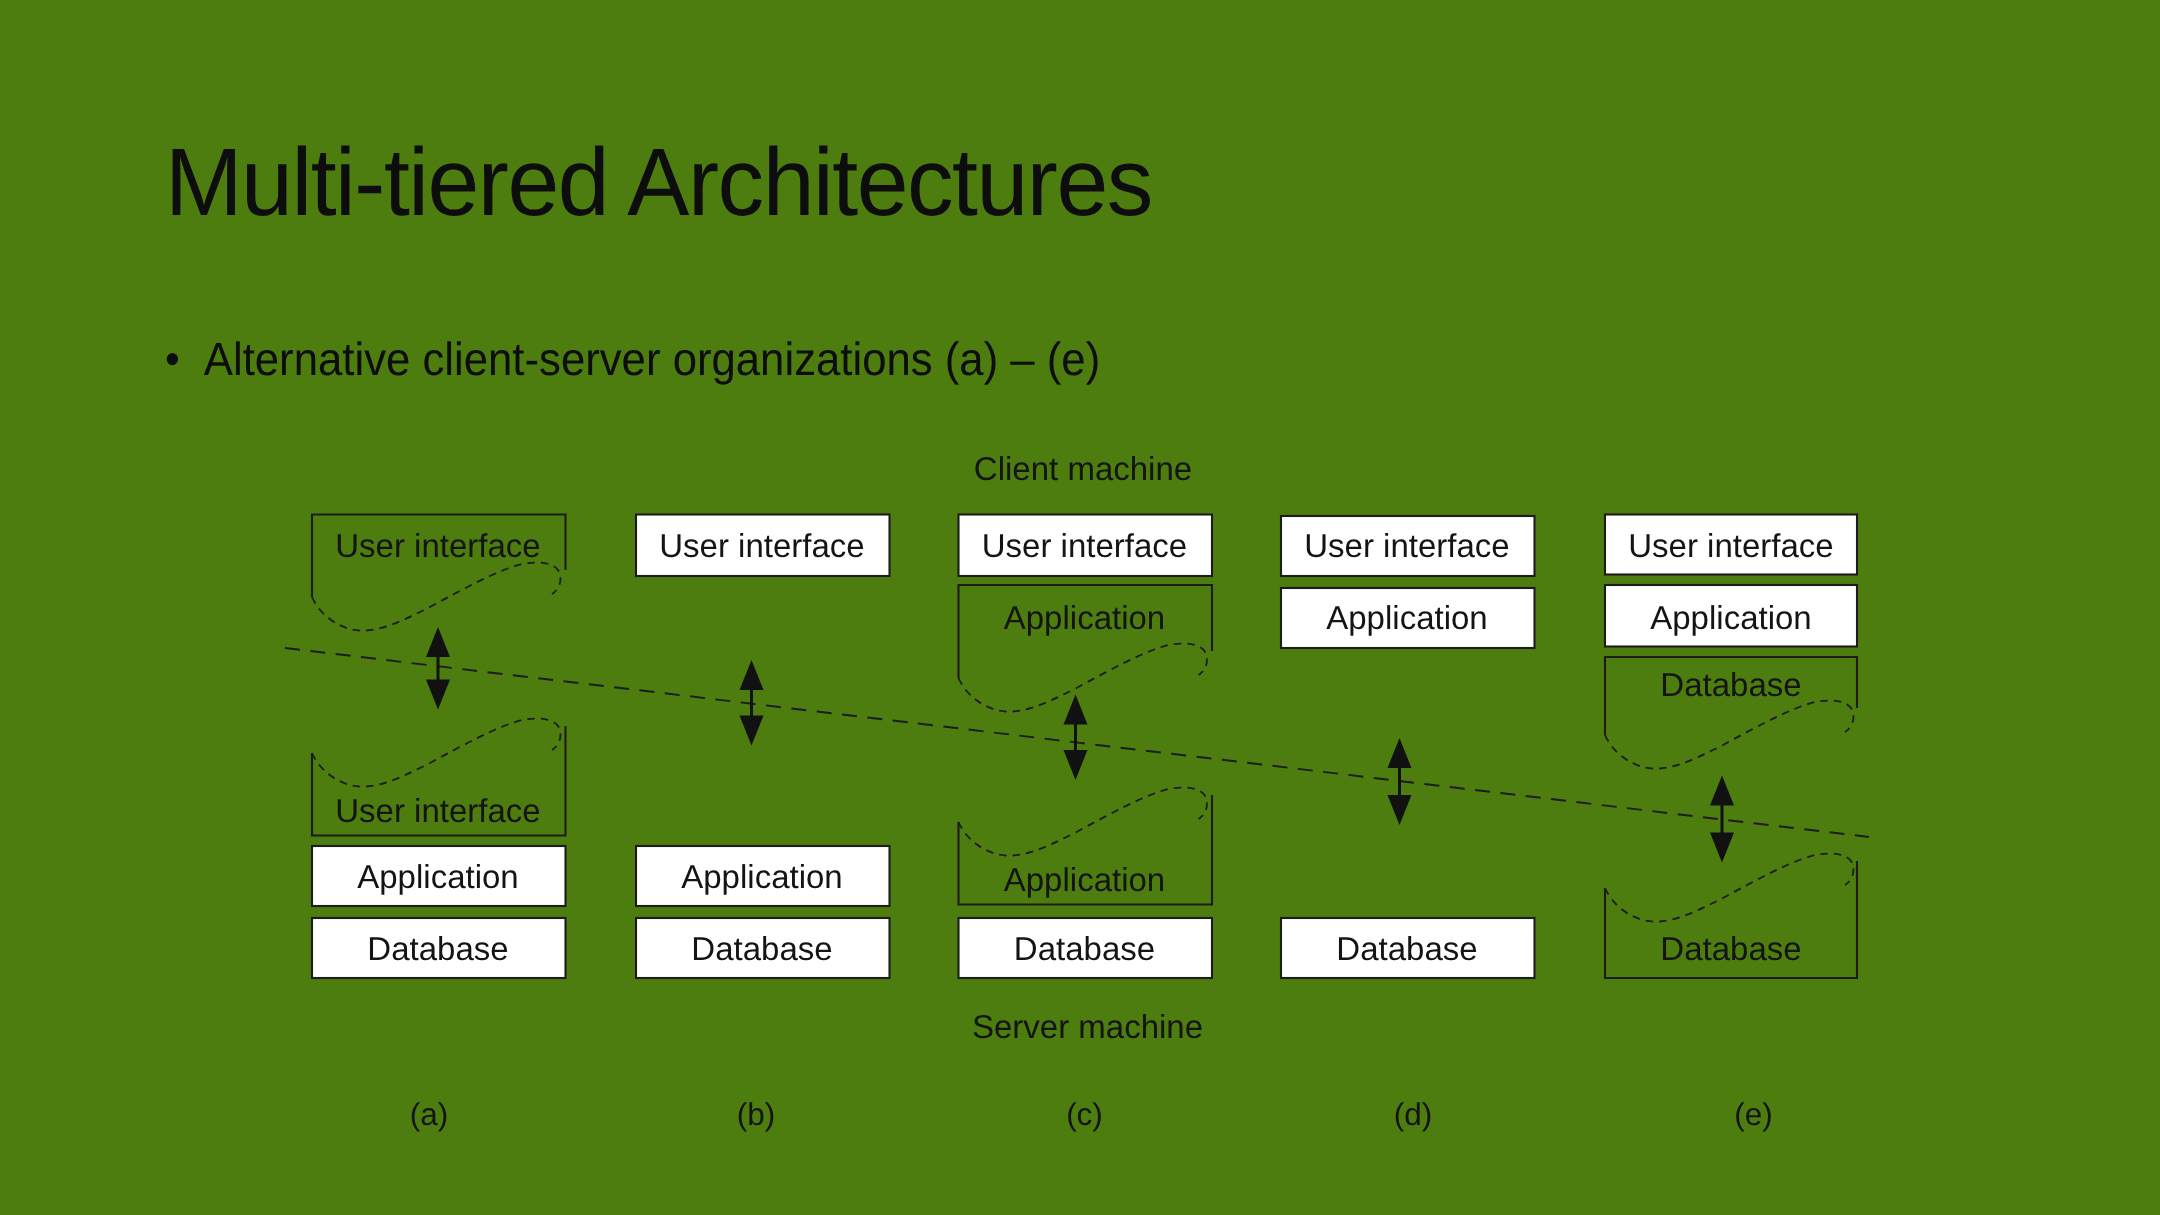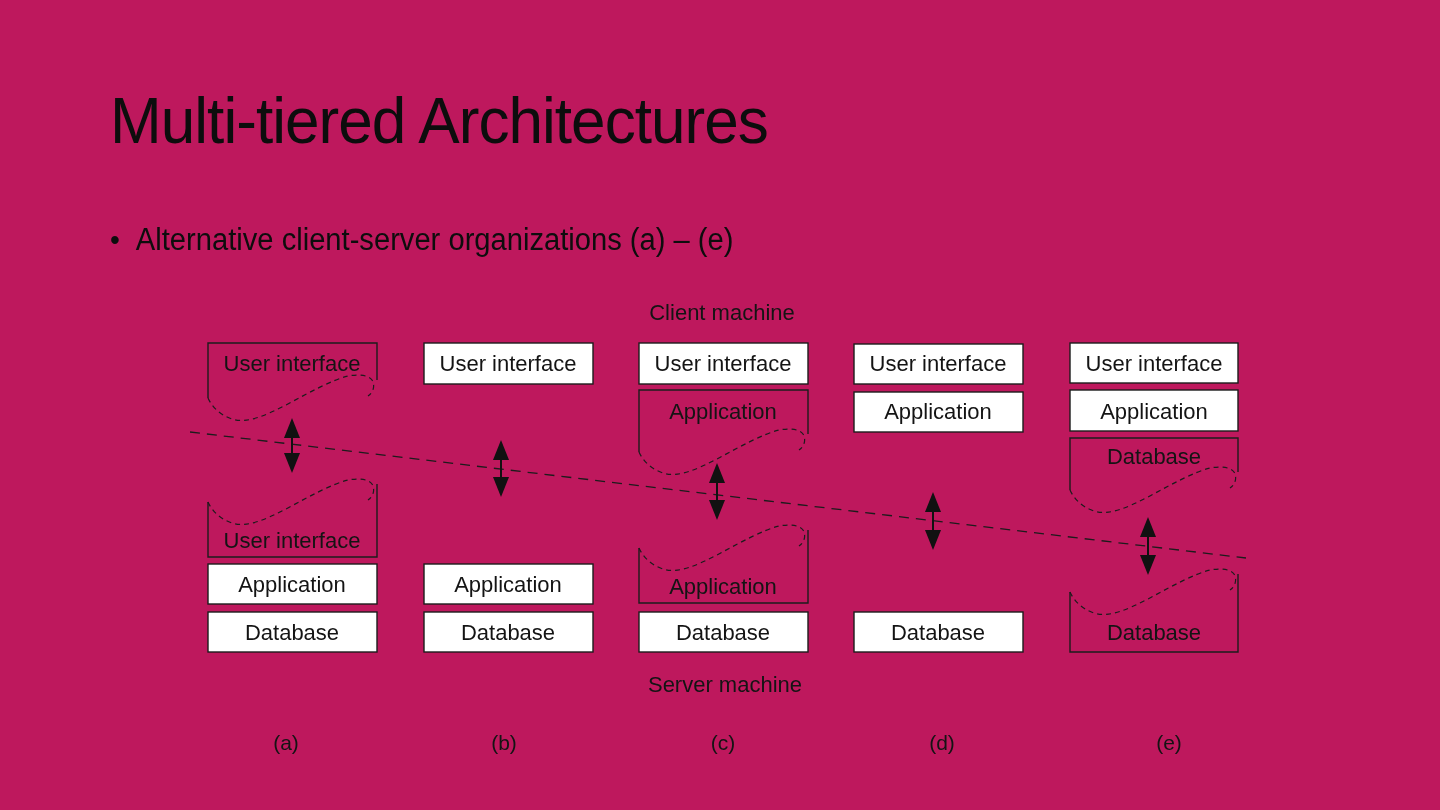--- a/index.html
+++ b/index.html
@@ -1,19 +1,19 @@
 <!DOCTYPE html>
 <html><head>
 <meta charset="utf-8">
 <style>
   html,body{margin:0;padding:0;background:#e8e8e8;}
   .slide{
     position:relative;
     width:1440px;height:810px;
-    background:#be185d;
+    background:#4d7c0f;
     overflow:hidden;
     font-family:"Liberation Sans", sans-serif;
     color:#111;
   }
   .title{
     position:absolute;
     left:110px;top:84px;
     margin:0;
     font-size:64px;
     font-weight:400;

